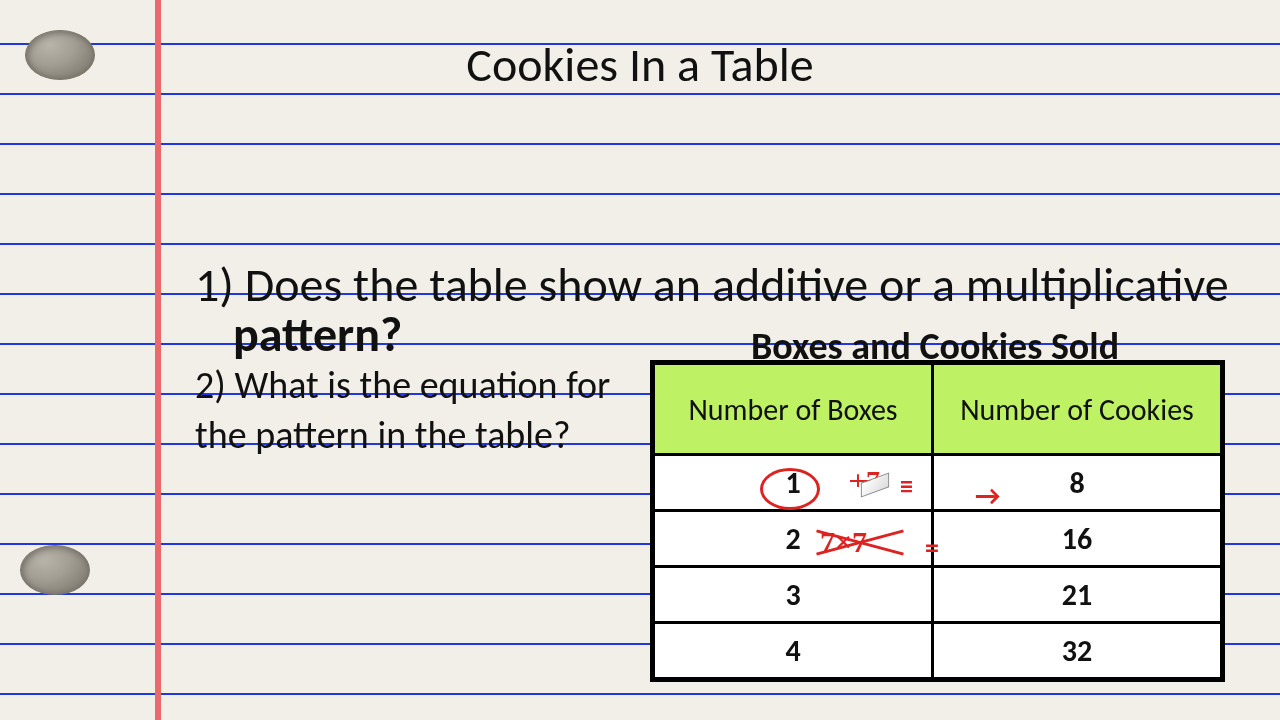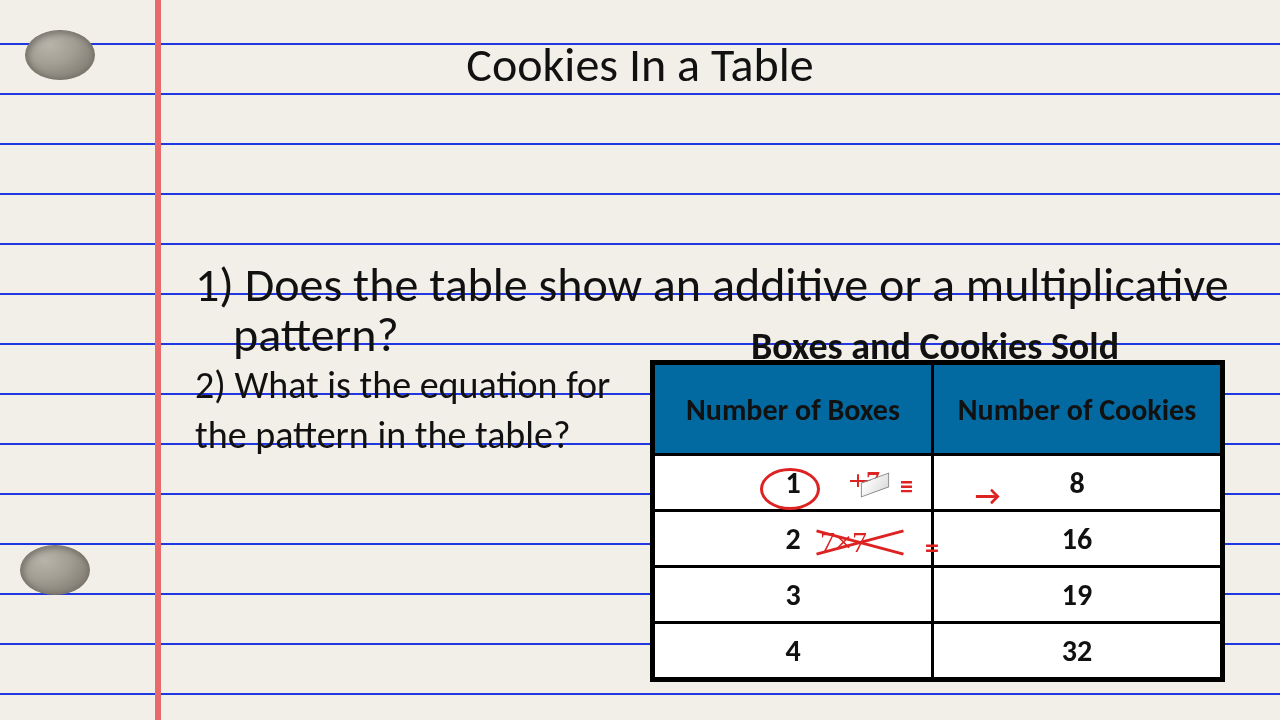--- a/index.html
+++ b/index.html
@@ -65,21 +65,21 @@
     line-height: 50px;
   }
   .q1 {
     position: absolute;
     top: 260px;
     left: 195px;
     right: 30px;
     font-size: 48px;
     line-height: 50px;
   }
-  .q1-indent { padding-left: 38px; display: block; }
+  .q1-indent { padding-left: 38px; display: block; font-weight: bold; }
   .q2 {
     position: absolute;
     top: 360px;
     left: 195px;
     width: 450px;
     font-size: 38px;
     line-height: 50px;
   }
   .table-title {
     position: absolute;
@@ -98,22 +98,22 @@
     border: 5px solid #000;
     background: #fff;
   }
   .data-table th, .data-table td {
     border: 3px solid #000;
     text-align: center;
     font-size: 30px;
     padding: 8px 10px;
   }
   .data-table th {
-    background: #0369a1;
-    font-weight: 700;
+    background: #bef264;
+    font-weight: 400;
     font-size: 30px;
     vertical-align: middle;
     height: 92px;
   }
   .data-table th.col-boxes { width: 280px; }
   .data-table th.col-cookies { width: 290px; }
   .data-table td {
     height: 56px;
     font-weight: 700;
     position: relative;
@@ -141,21 +141,21 @@
     left: 900px; top: 470px;
     font-size: 26px; font-weight: 700;
     letter-spacing: -2px;
   }
   .arrow-head {
     left: 975px; top: 478px;
     font-size: 28px; font-weight: 700;
   }
   .cross7 {
     left: 820px; top: 525px;
-    font-size: 30px; font-weight: 400;
+    font-size: 30px; font-weight: 700;
     font-family: "Comic Sans MS", cursive;
   }
   .cross7::after {
     content: "";
     position: absolute;
     left: -5px; top: 16px;
     width: 90px; height: 3px;
     background: #d22;
     transform: rotate(15deg);
   }
@@ -216,21 +216,21 @@
       <tr>
         <td>1</td>
         <td>8</td>
       </tr>
       <tr>
         <td>2</td>
         <td>16</td>
       </tr>
       <tr>
         <td>3</td>
-        <td>19</td>
+        <td>21</td>
       </tr>
       <tr>
         <td>4</td>
         <td>32</td>
       </tr>
     </tbody>
   </table>
 
   <div class="annot circle1"></div>
   <div class="annot mark-plus7">+7</div>

